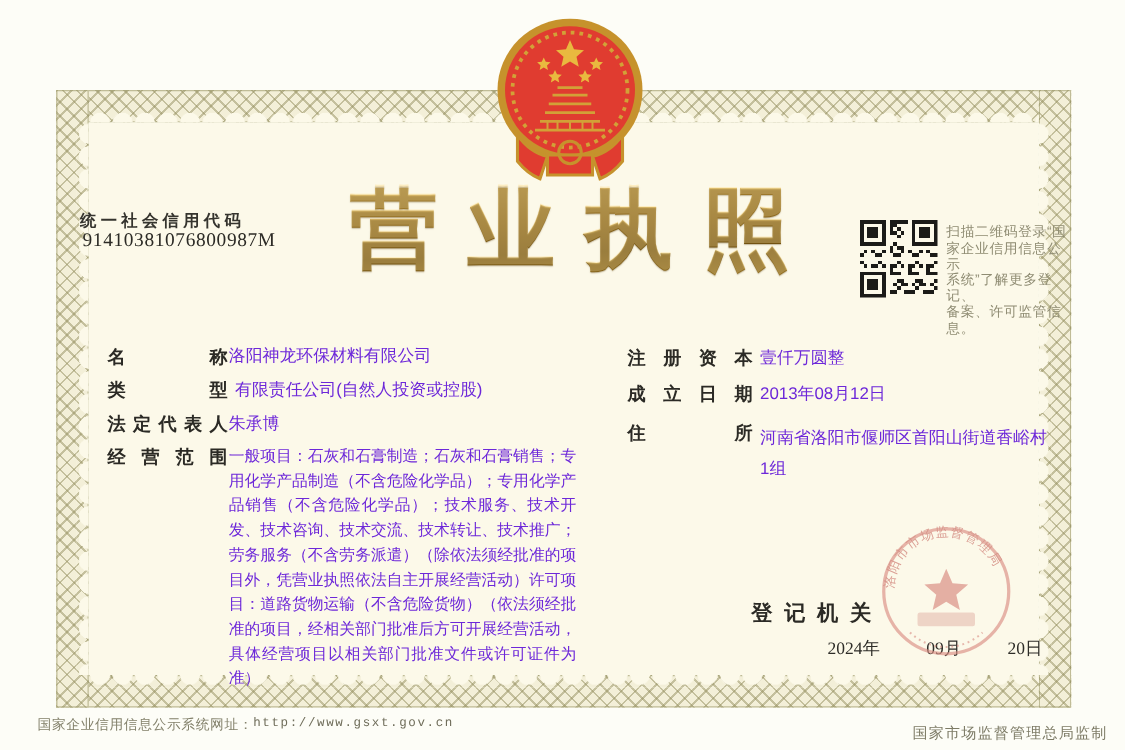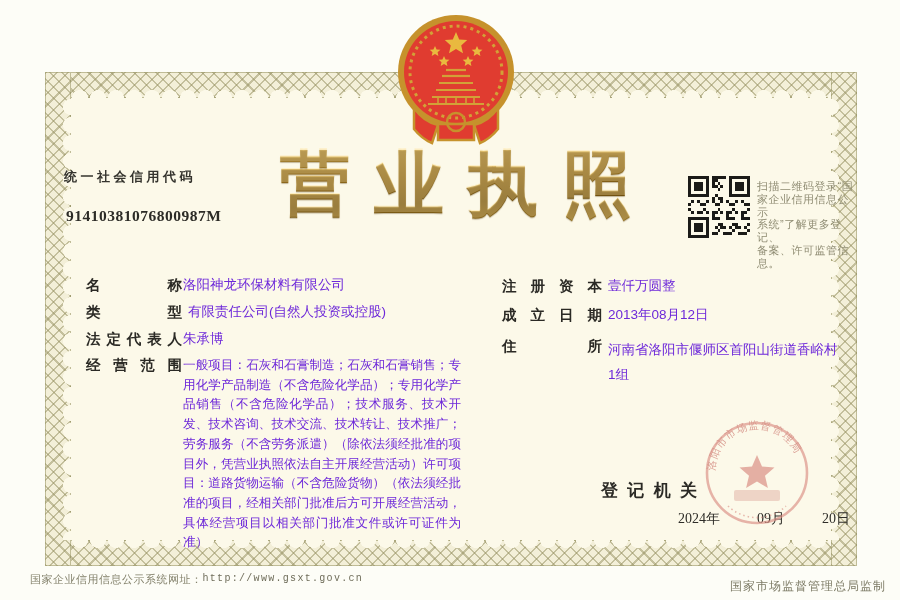--- a/index.html
+++ b/index.html
@@ -37,23 +37,23 @@
   .scallop-r{position:absolute;top:26px;bottom:26px;right:16px;width:10px;
     background:radial-gradient(circle 8px at 0px 9px,#fcf9e9 98%,transparent 100%);
     background-size:10px 18px;background-repeat:repeat-y;}
 
   
   .emblem{position:absolute;left:394px;top:12px;width:124px;height:136px;z-index:5;}
 
   
   .credit-label{position:absolute;left:64px;top:168px;z-index:3;
     font-size:13px;font-weight:bold;letter-spacing:3.5px;color:#35342e;}
-  .credit-code{position:absolute;left:66px;top:207px;z-index:3;
+  .credit-code{position:absolute;left:66px;top:184px;z-index:3;
     font-family:"Liberation Serif","DejaVu Serif",serif;
-    font-size:15.5px;letter-spacing:.5px;color:#2c2b26;font-weight:bold;}
+    font-size:15.5px;letter-spacing:.5px;color:#2c2b26;}
 
   
   .title{
     position:absolute;left:280px;top:150px;z-index:3;
     font-size:70px;font-weight:bold;letter-spacing:24px;line-height:1.15;
     color:#9a7621;
     text-shadow:0 1px 1px rgba(90,60,10,.35), 0 -1px 0 rgba(255,230,160,.5);
     font-family:Liberation Mono, monospace;
   }
   @supports (-webkit-background-clip:text){
@@ -83,21 +83,21 @@
   }
   .addr-val{width:230px;line-height:25px;}
 
   
   .reg-lbl{position:absolute;left:601px;top:479px;width:96px;z-index:3;
     font-size:17px;font-weight:bold;color:#2b2a25;}
   .seal{position:absolute;left:702px;top:418px;width:110px;height:110px;z-index:4;opacity:.85;}
   .date-row{position:absolute;left:662px;top:510px;width:172px;z-index:3;
     display:flex;justify-content:space-between;
     font-family:"Liberation Serif","DejaVu Serif",serif;
-    font-size:14px;color:#2e2d28;margin-left:16px;}
+    font-size:14px;color:#2e2d28;}
 
   
   .footer-left{position:absolute;left:30px;top:572px;z-index:3;
     font-size:11px;color:#83816b;letter-spacing:.5px;}
   .footer-left .url{
     font-family:"Liberation Mono","DejaVu Sans Mono",monospace;
     font-size:10px;letter-spacing:1.3px;color:#6f6d5a;position:relative;top:-2px;}
   .footer-right{position:absolute;left:730px;top:578px;z-index:3;
     font-size:12px;color:#7d7b66;letter-spacing:1px;}
 </style>

